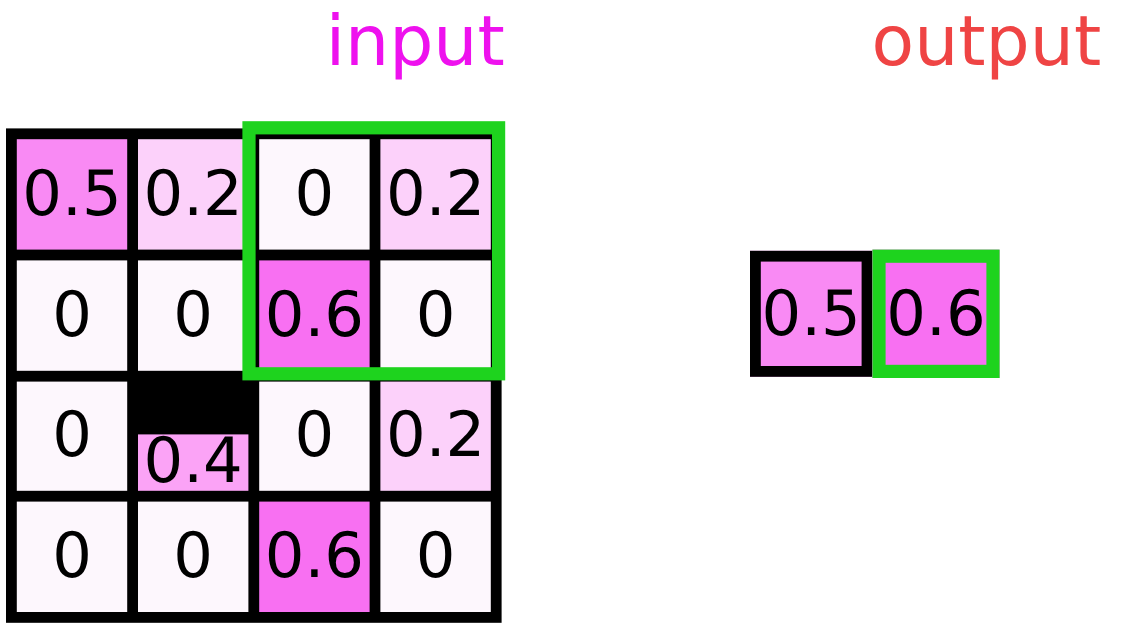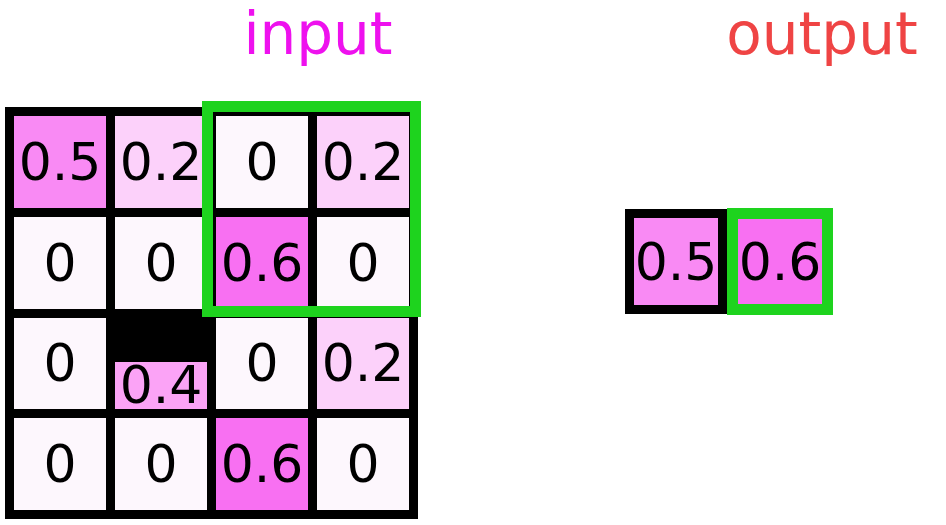--- a/index.html
+++ b/index.html
@@ -19,21 +19,21 @@
   }
   .panel-title {
     position: absolute;
     top: 0px;
     transform: translateX(-50%);
     font-size: 58px;
     line-height: 1.2;
     font-weight: 400;
     white-space: nowrap;
   }
-  #input-title  { left: 318px; }
+  #input-title  { left: 346px; }
   #output-title { left: 822px; }
 
   .input-grid {
     position: absolute;
     left: 5px;
     top: 107px;
     width: 413px;
     height: 412px;
     box-sizing: border-box;
     background: #000000;

